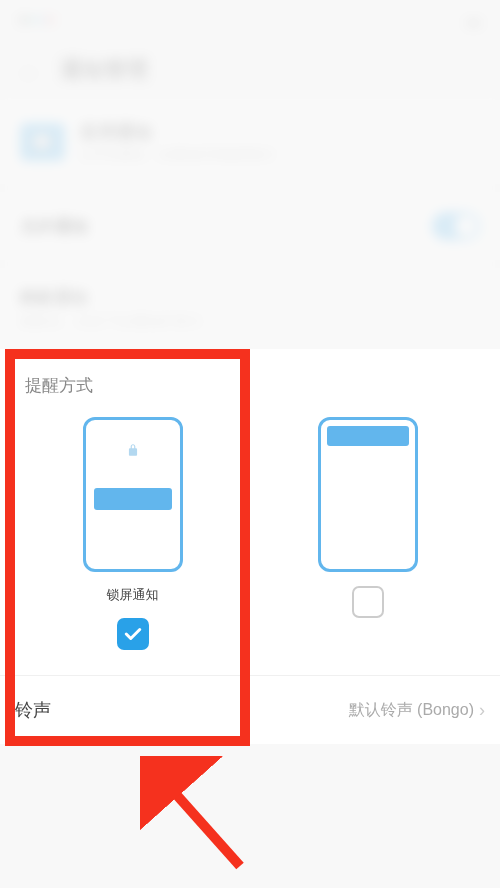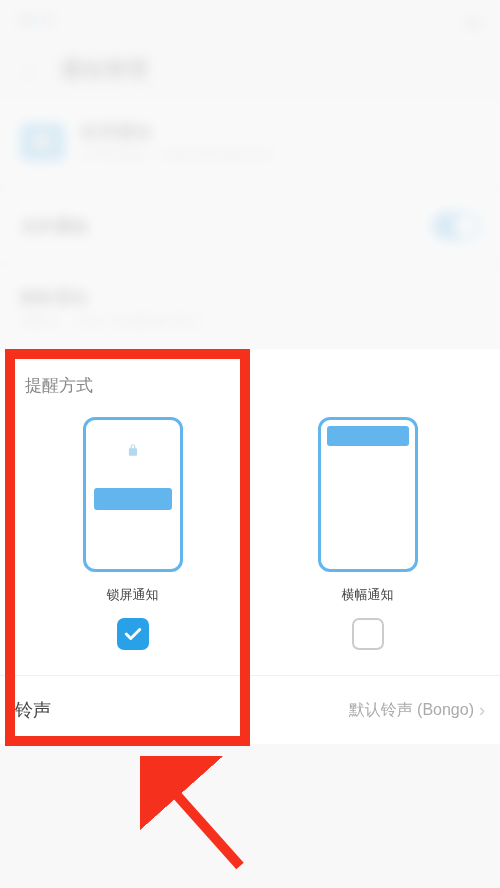--- a/index.html
+++ b/index.html
@@ -331,21 +331,20 @@
           <svg class="checkmark" viewBox="0 0 24 18" fill="none" stroke="white" stroke-width="4">
             <path d="M3 9 L9 15 L21 3" stroke-linecap="round" stroke-linejoin="round"></path>
           </svg>
         </div>
       </div>
 
       <div class="option">
         <div class="phone-mockup">
           <div class="phone-bar-top"></div>
         </div>
-        <div class="option-label">横幅通知</div>
         <div class="checkbox unchecked"></div>
       </div>
     </div>
   </div>
 
   <div class="ringtone-row">
     <div class="ringtone-label">铃声</div>
     <div class="ringtone-value">
       <span>默认铃声 (Bongo)</span>
       <span class="chevron">›</span>

